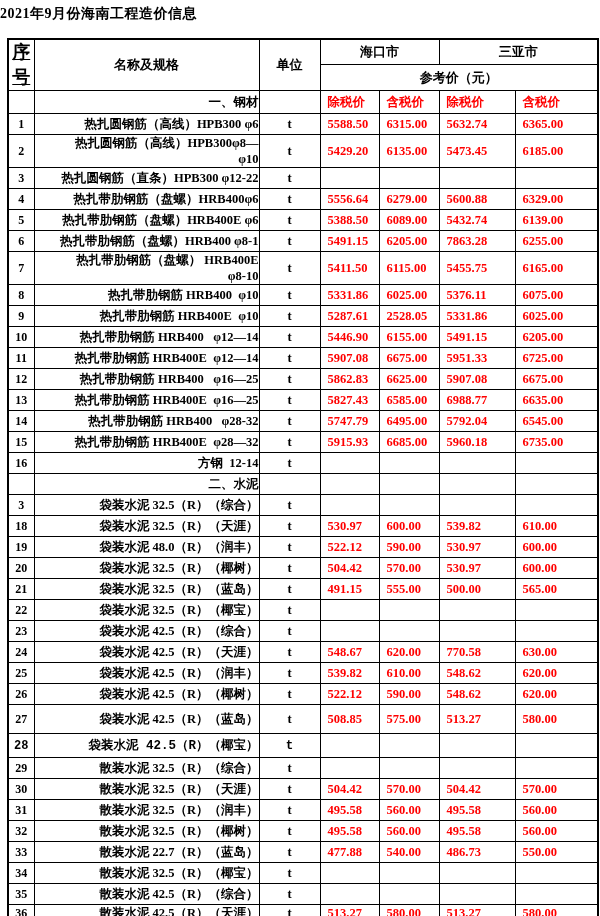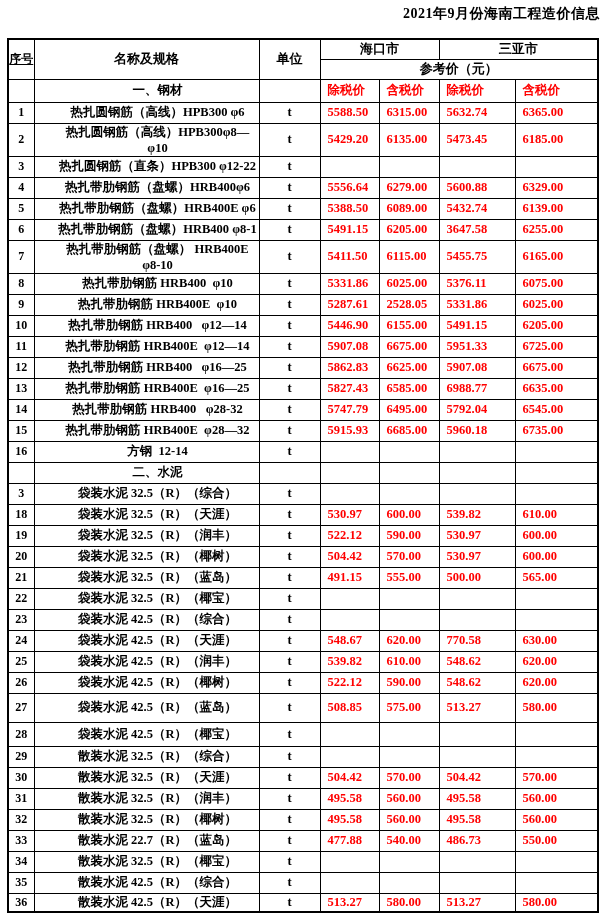--- a/index.html
+++ b/index.html
@@ -2,37 +2,37 @@
 <html style="--red: #ff0000; --ink: #000000;"><head>
 <meta charset="utf-8">
 <style>
   :root { --red:#ff0000; --ink:#000000; }
   html,body { margin:0; padding:0; }
   body {
     width:600px; height:916px; background:#ffffff; color:var(--ink);
     font-family:"Liberation Serif","DejaVu Serif",serif; overflow:hidden;
   }
   .title {
-    font-size:14px; font-weight:bold; text-align:right; padding-top:5px;
+    font-size:14px; font-weight:bold; text-align:left; padding-top:5px;
     letter-spacing:0.5px;
   }
   table.price-table {
     border-collapse:collapse; table-layout:fixed; width:590px;
     margin:15px 0 0 7px; border:2px solid var(--ink);
   }
   th,td {
     border:1px solid var(--ink); padding:0; overflow:hidden;
     font-weight:bold; font-size:12.5px; vertical-align:middle;
   }
   thead th { text-align:center; font-size:13px; font-weight:bold; }
   thead tr { height:20px; }
-  th.h-serial { line-height:25px; font-size:12px;text-decoration:underline; }
+  th.h-serial { line-height:25px; font-size:18px;text-decoration:underline; }
   tbody tr { height:21px; }
   td.no { text-align:center; font-size:12px; }
-  td.name { text-align:center; padding-left:22px; white-space:pre-wrap; }
+  td.name { text-align:right; padding-left:22px; white-space:pre-wrap; }
   td.unit { text-align:center; font-size:12.5px; }
   td.price { color:var(--red); text-align:left; padding-left:7px; }
 </style>
 </head>
 <body>
 
 <div class="page">
   <div class="title">2021年9月份海南工程造价信息</div>
 
   <table class="price-table">
@@ -111,21 +111,21 @@
           <td class="price">6089.00</td>
           <td class="price">5432.74</td>
           <td class="price">6139.00</td>
         </tr>
         <tr>
           <td class="no">6</td>
           <td class="name">热扎带肋钢筋（盘螺）HRB400 φ8-1</td>
           <td class="unit">t</td>
           <td class="price">5491.15</td>
           <td class="price">6205.00</td>
-          <td class="price">3647.58</td>
+          <td class="price">7863.28</td>
           <td class="price">6255.00</td>
         </tr>
         <tr>
           <td class="no">7</td>
           <td class="name">热扎带肋钢筋（盘螺） HRB400E φ8-10</td>
           <td class="unit">t</td>
           <td class="price">5411.50</td>
           <td class="price">6115.00</td>
           <td class="price">5455.75</td>
           <td class="price">6165.00</td>
@@ -233,21 +233,21 @@
           <td class="no">18</td>
           <td class="name">袋装水泥 32.5（R）（天涯）</td>
           <td class="unit">t</td>
           <td class="price">530.97</td>
           <td class="price">600.00</td>
           <td class="price">539.82</td>
           <td class="price">610.00</td>
         </tr>
         <tr>
           <td class="no">19</td>
-          <td class="name">袋装水泥 32.5（R）（润丰）</td>
+          <td class="name">袋装水泥 48.0（R）（润丰）</td>
           <td class="unit">t</td>
           <td class="price">522.12</td>
           <td class="price">590.00</td>
           <td class="price">530.97</td>
           <td class="price">600.00</td>
         </tr>
         <tr>
           <td class="no">20</td>
           <td class="name">袋装水泥 32.5（R）（椰树）</td>
           <td class="unit">t</td>
@@ -312,21 +312,21 @@
         </tr>
         <tr style="height: 29px;">
           <td class="no">27</td>
           <td class="name">袋装水泥 42.5（R）（蓝岛）</td>
           <td class="unit">t</td>
           <td class="price">508.85</td>
           <td class="price">575.00</td>
           <td class="price">513.27</td>
           <td class="price">580.00</td>
         </tr>
-        <tr style="height: 24px;">
+        <tr style="height: 24px; font-family: Liberation Mono, monospace;">
           <td class="no">28</td>
           <td class="name">袋装水泥 42.5（R）（椰宝）</td>
           <td class="unit">t</td>
           <td class="price"></td>
           <td class="price"></td>
           <td class="price"></td>
           <td class="price"></td>
         </tr>
         <tr>
           <td class="no">29</td>

